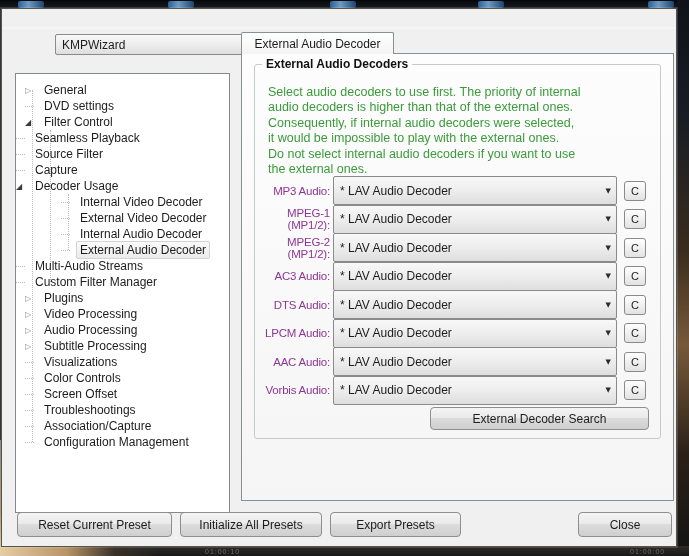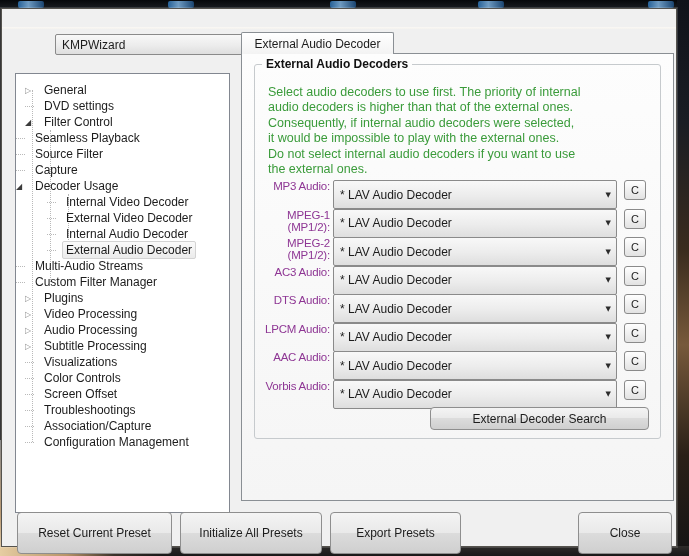--- a/index.html
+++ b/index.html
@@ -45,21 +45,21 @@
            padding-left:6px; cursor:pointer; position:relative; }
   .combo .dd { position:absolute; right:5px; top:50%; transform:translateY(-50%);
                font-size:7px; color:#2b2b2b; font-family:"DejaVu Sans",sans-serif; }
   .preset { position:absolute; left:13px; top:5px; width:215px; height:21px;margin-left:40px; }
 
   
   .tree { position:absolute; left:13px; top:44px; width:215px; height:440px;
           background:#fff; border:1px solid #828790; overflow:hidden; padding-top:8px; }
   .guide { position:absolute; width:0; border-left:1px dotted #b9b9b9; }
   .t { height:16px; display:flex; align-items:center; white-space:nowrap; cursor:pointer; position:relative; }
-  .lvl0 { padding-left:9px; } .lvl1 { } .lvl2 { padding-left:31px; }
+  .lvl0 { padding-left:9px; } .lvl1 { } .lvl2 { padding-left:45px; }
   .gl { width:15px; flex:0 0 15px; display:flex; align-items:center; font-family:"DejaVu Sans",sans-serif; }
   .arr-c { font-size:8px; color:#8f8f8f; } 
   .arr-e { font-size:8px; color:#3c3c3c; } 
   .stub::before { content:""; width:9px; border-top:1px dotted #b9b9b9; margin-top:1px; }
   .tl { padding:1px 3px; border:1px solid transparent; }
   .sel .tl { background:linear-gradient(#fafafa,#ebebeb); border:1px solid #d3d3d3; border-radius:2px; }
 
   
   .tab { position:absolute; left:239px; top:3px; width:153px; height:22px;
          background:linear-gradient(#ffffff,#f3f3f3); border:1px solid #8a8f94; border-bottom:none;
@@ -69,34 +69,34 @@
            background:linear-gradient(#fdfdfd,#f5f5f5); border:1px solid #8a8f94; z-index:1; }
 
   .group { position:absolute; left:12px; top:10px; width:407px; height:375px;
            border:1px solid #c6cacd; border-radius:3px; }
   .group-title { position:absolute; left:7px; top:-8px; background:#fdfdfd; padding:0 4px;
                  font-weight:bold; font-size:12px; color:#111; }
   .desc { position:absolute; left:13px; top:20px; width:378px;
           color:#3a9b3a; font-size:12.5px; line-height:15.4px; white-space:pre-line; }
 
   .rows { position:absolute; left:0; top:115px; width:100%; }
-  .row { display:flex; height:21px; margin-bottom:7.5px; }
+  .row { display:flex; align-items:center; height:21px; margin-bottom:7.5px; }
   .rlabel { width:78px; flex:0 0 78px; text-align:right; padding-right:3px;
             color:#8e3694; font-size:11.5px; letter-spacing:-0.2px; }
   .rcombo { width:284px; height:29px; flex:0 0 284px; }
   .cbtn { width:22px; height:20px; margin-left:7px;
           background:linear-gradient(#ffffff,#e2e2e2); border:1px solid #8a8a8a; border-radius:3px;
           font-size:11px; color:#222; cursor:pointer; }
 
   .btn { background:linear-gradient(#f4f4f4,#e9e9e9 50%,#dcdcdc 50%,#cfcfcf);
          border:1px solid #8e8e8e; border-radius:4px; font-size:12px; color:#1c1c1c;
          font-family:"Liberation Sans","DejaVu Sans",sans-serif; cursor:pointer; }
   .search-btn { position:absolute; left:175px; top:342px; width:219px; height:23px; }
 
-  .fbtn { position:absolute; top:483px; height:42px; }
+  .fbtn { position:absolute; top:483px; height:25px; }
   .fb0 { left:15px;  width:155px; }
   .fb1 { left:178px; width:142px; }
   .fb2 { left:328px; width:131px; }
   .fb3 { left:576px; width:94px; }
 </style>
 </head>
 <body>
 
 <div class="bg-top">
   <span class="blob" style="left:18px"></span>

